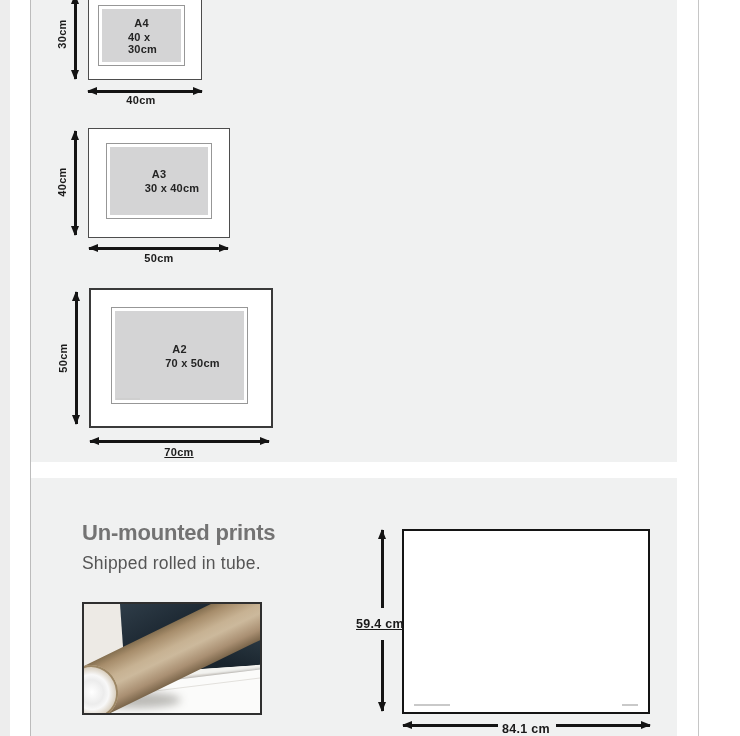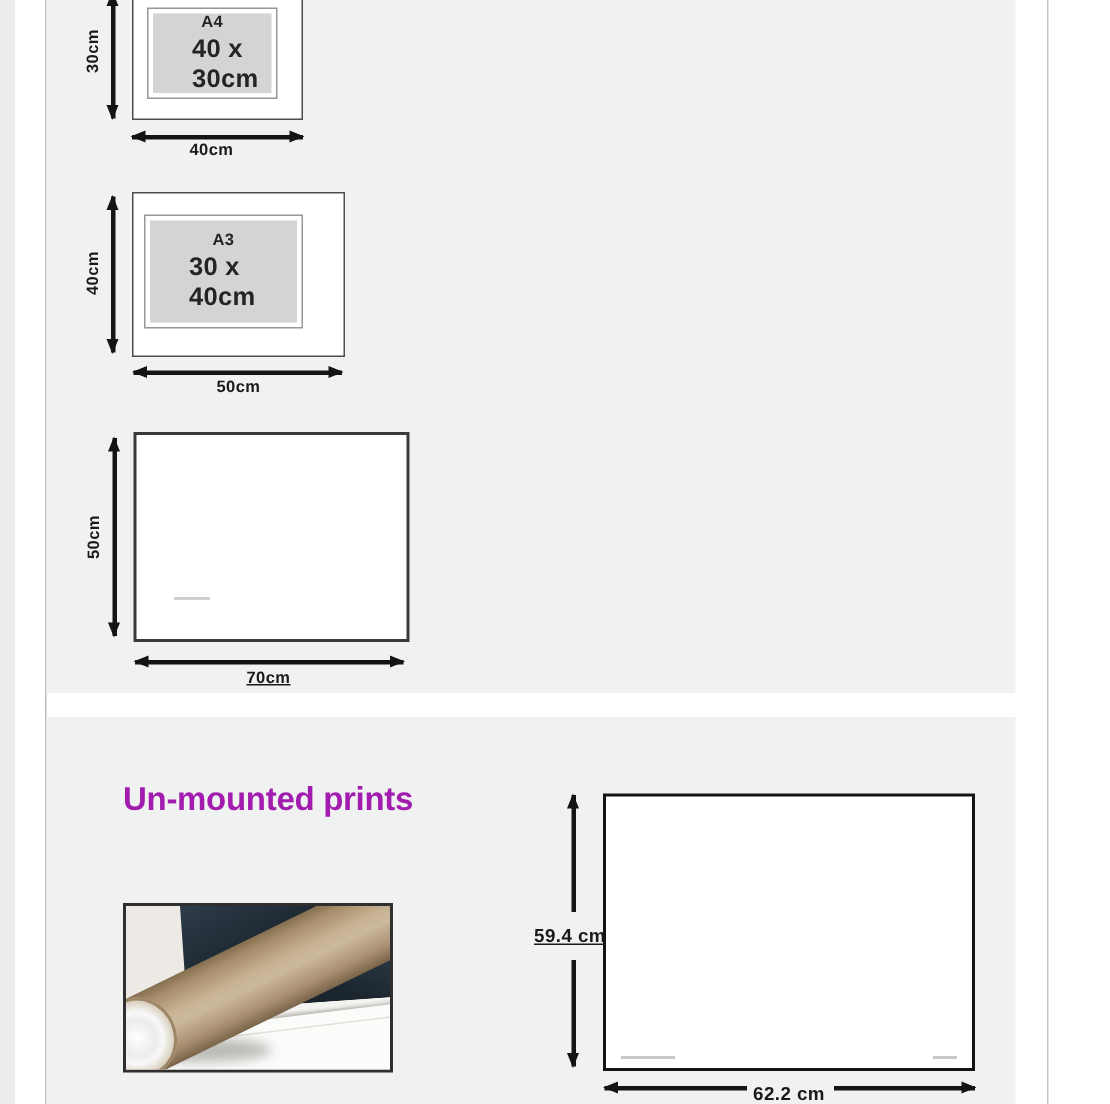--- a/index.html
+++ b/index.html
@@ -21,21 +21,21 @@
   .frame-outer { position:absolute; background:#ffffff; border:1px solid #4d4d4d; }
   .frame-outer.heavy { border:2px solid #3a3a3a; }
   .mat {
     position:absolute; background:#ffffff; border:1px solid #979797; padding:3px;
   }
   .print-area {
     width:100%; height:100%; background:#d4d4d5;
     display:flex; flex-direction:column; align-items:center; justify-content:center; gap:2px;
   }
   .print-name { font-size:11px; font-weight:700; letter-spacing:.3px; color:#242424; }
-  .print-size { font-size:17px; font-weight:600; letter-spacing:.2px; color:#242424;margin-left:26px; }
+  .print-size { font-size:11px; font-weight:600; letter-spacing:.2px; color:#242424;margin-left:26px; }
 
   .caption-mark { position:absolute; height:2px; background:#c9c9c9; }
 
   
   .arr { position:absolute; background:#141414; }
   .arr-v { width:2.5px; }
   .arr-v::before, .arr-v::after {
     content:""; position:absolute; left:50%; transform:translateX(-50%);
     width:0; height:0; border-left:4.5px solid transparent; border-right:4.5px solid transparent;
   }
@@ -64,39 +64,39 @@
   
   .a4-frame { left:88px; top:-7px; width:114px; height:87px; }
   .a4-mat   { left:98px; top:5px;  width:87px;  height:61px; }
   .a4-varr  { left:74px; top:-5px; height:84px; }
   .a4-vlab  { left:37px; top:27px; width:50px; }
   .a4-harr  { left:88px; top:90px; width:114px; }
   .a4-hlab  { left:111px; top:93px; width:60px; }
 
   
   .a3-frame { left:88px;  top:128px; width:142px; height:110px; }
-  .a3-mat   { left:96px; top:143px; width:106px; height:76px; }
+  .a3-mat   { left:106px; top:143px; width:106px; height:76px; }
   .a3-varr  { left:74px;  top:131px; height:104px; }
   .a3-vlab  { left:37px;  top:175px; width:50px; }
   .a3-harr  { left:89px;  top:247px; width:139px; }
   .a3-hlab  { left:129px; top:251px; width:60px; }
 
   
   .a2-frame { left:89px;  top:288px; width:184px; height:140px; }
   .a2-mat   { left:111px; top:307px; width:137px; height:97px; }
   .a2-cap   { left:116px; top:398px; width:24px; background:#cfcfcf; }
   .a2-varr  { left:75px;  top:292px; height:132px; }
   .a2-vlab  { left:38px;  top:351px; width:50px; }
   .a2-harr  { left:90px;  top:440px; width:179px; }
   .a2-hlab  { left:149px; top:445px; width:60px;text-decoration:underline; }
 
   
   .um-heading {
     position:absolute; left:82px; top:520px; font-size:22px; font-weight:800;
-    letter-spacing:-.2px; color:#a21caf;
+    letter-spacing:-.2px; color:#737373;
   }
   .um-desc {
     position:absolute; left:82px; top:551px; font-size:17.5px; line-height:24px;
     color:#555555; letter-spacing:.2px; font-weight:400;
   }
 
   
   .photo {
     position:absolute; left:82px; top:602px; width:180px; height:113px;
     border:2px solid #2f2f2f; background:#edeae5; overflow:hidden;
@@ -187,30 +187,37 @@
       <span class="print-name">A3</span>
       <span class="print-size">30 x 40cm</span>
     </div>
   </div>
   <div class="arr arr-v a3-varr"></div>
   <div class="dim-label rot a3-vlab">40cm</div>
   <div class="arr arr-h a3-harr"></div>
   <div class="dim-label a3-hlab">50cm</div>
 
   <div class="frame-outer heavy a2-frame"></div>
+  <div class="mat a2-mat">
+    <div class="print-area">
+      <span class="print-name">A2</span>
+      <span class="print-size">70 x 50cm</span>
+    </div>
+  </div>
   <div class="caption-mark a2-cap"></div>
   <div class="arr arr-v a2-varr"></div>
   <div class="dim-label rot a2-vlab">50cm</div>
   <div class="arr arr-h a2-harr"></div>
   <div class="dim-label a2-hlab">70cm</div>
 
   <div class="panel bottom"></div>
 
   <div class="um-heading">Un-mounted prints</div>
   <div class="um-desc">
+    <div>Shipped rolled in tube.</div>
   </div>
 
   <div class="photo">
     <div class="photo-print"></div>
     <div class="photo-sheet"></div>
     <div class="tube-shadow"></div>
     <div class="photo-tube">
       <div class="tube-body"></div>
       <div class="tube-end"></div>
     </div>
@@ -219,15 +226,15 @@
   <div class="a1-frame"></div>
   <div class="caption-mark a1-cap-left"></div>
   <div class="caption-mark a1-cap-right"></div>
 
   <div class="arr arr-v no-bottom a1-varr-top"></div>
   <div class="arr arr-v no-top a1-varr-bottom"></div>
   <div class="dim-label big a1-vlab">59.4 cm</div>
 
   <div class="arr arr-h no-right a1-harr-left"></div>
   <div class="arr arr-h no-left a1-harr-right"></div>
-  <div class="dim-label big a1-hlab">62.2 cm</div>
+  <div class="dim-label big a1-hlab">84.1 cm</div>
 
 </div>
 
 </body></html>

